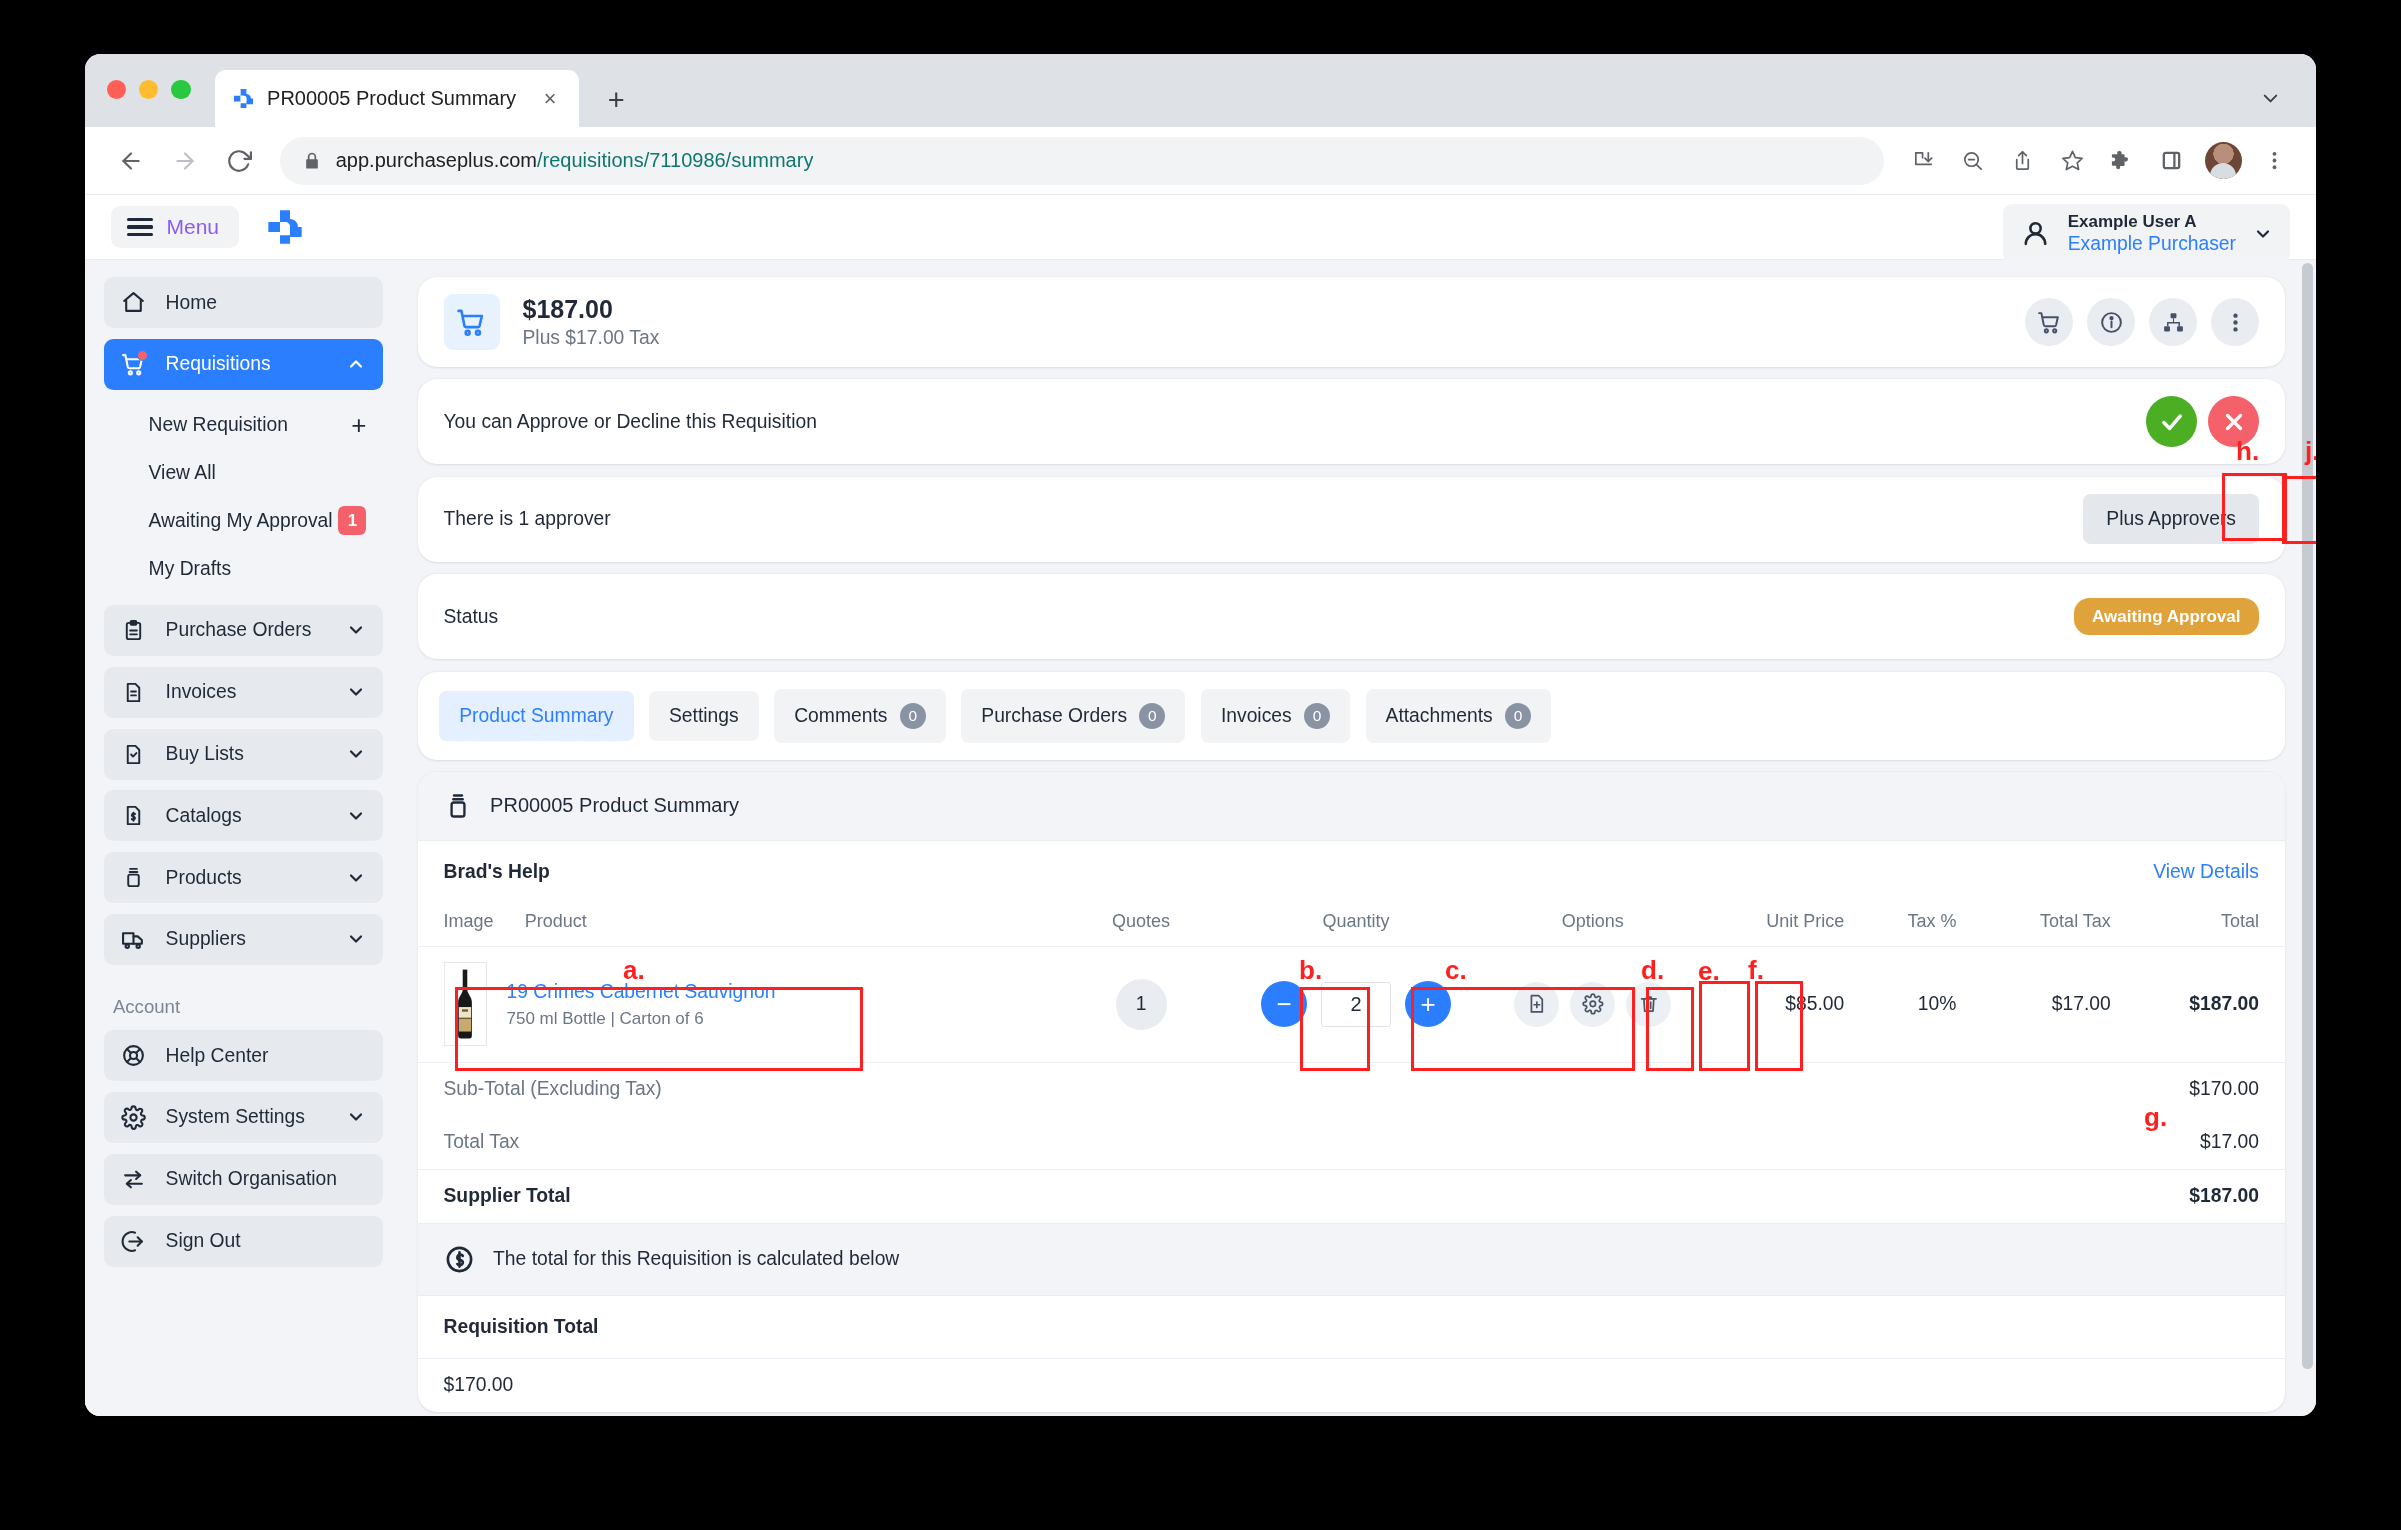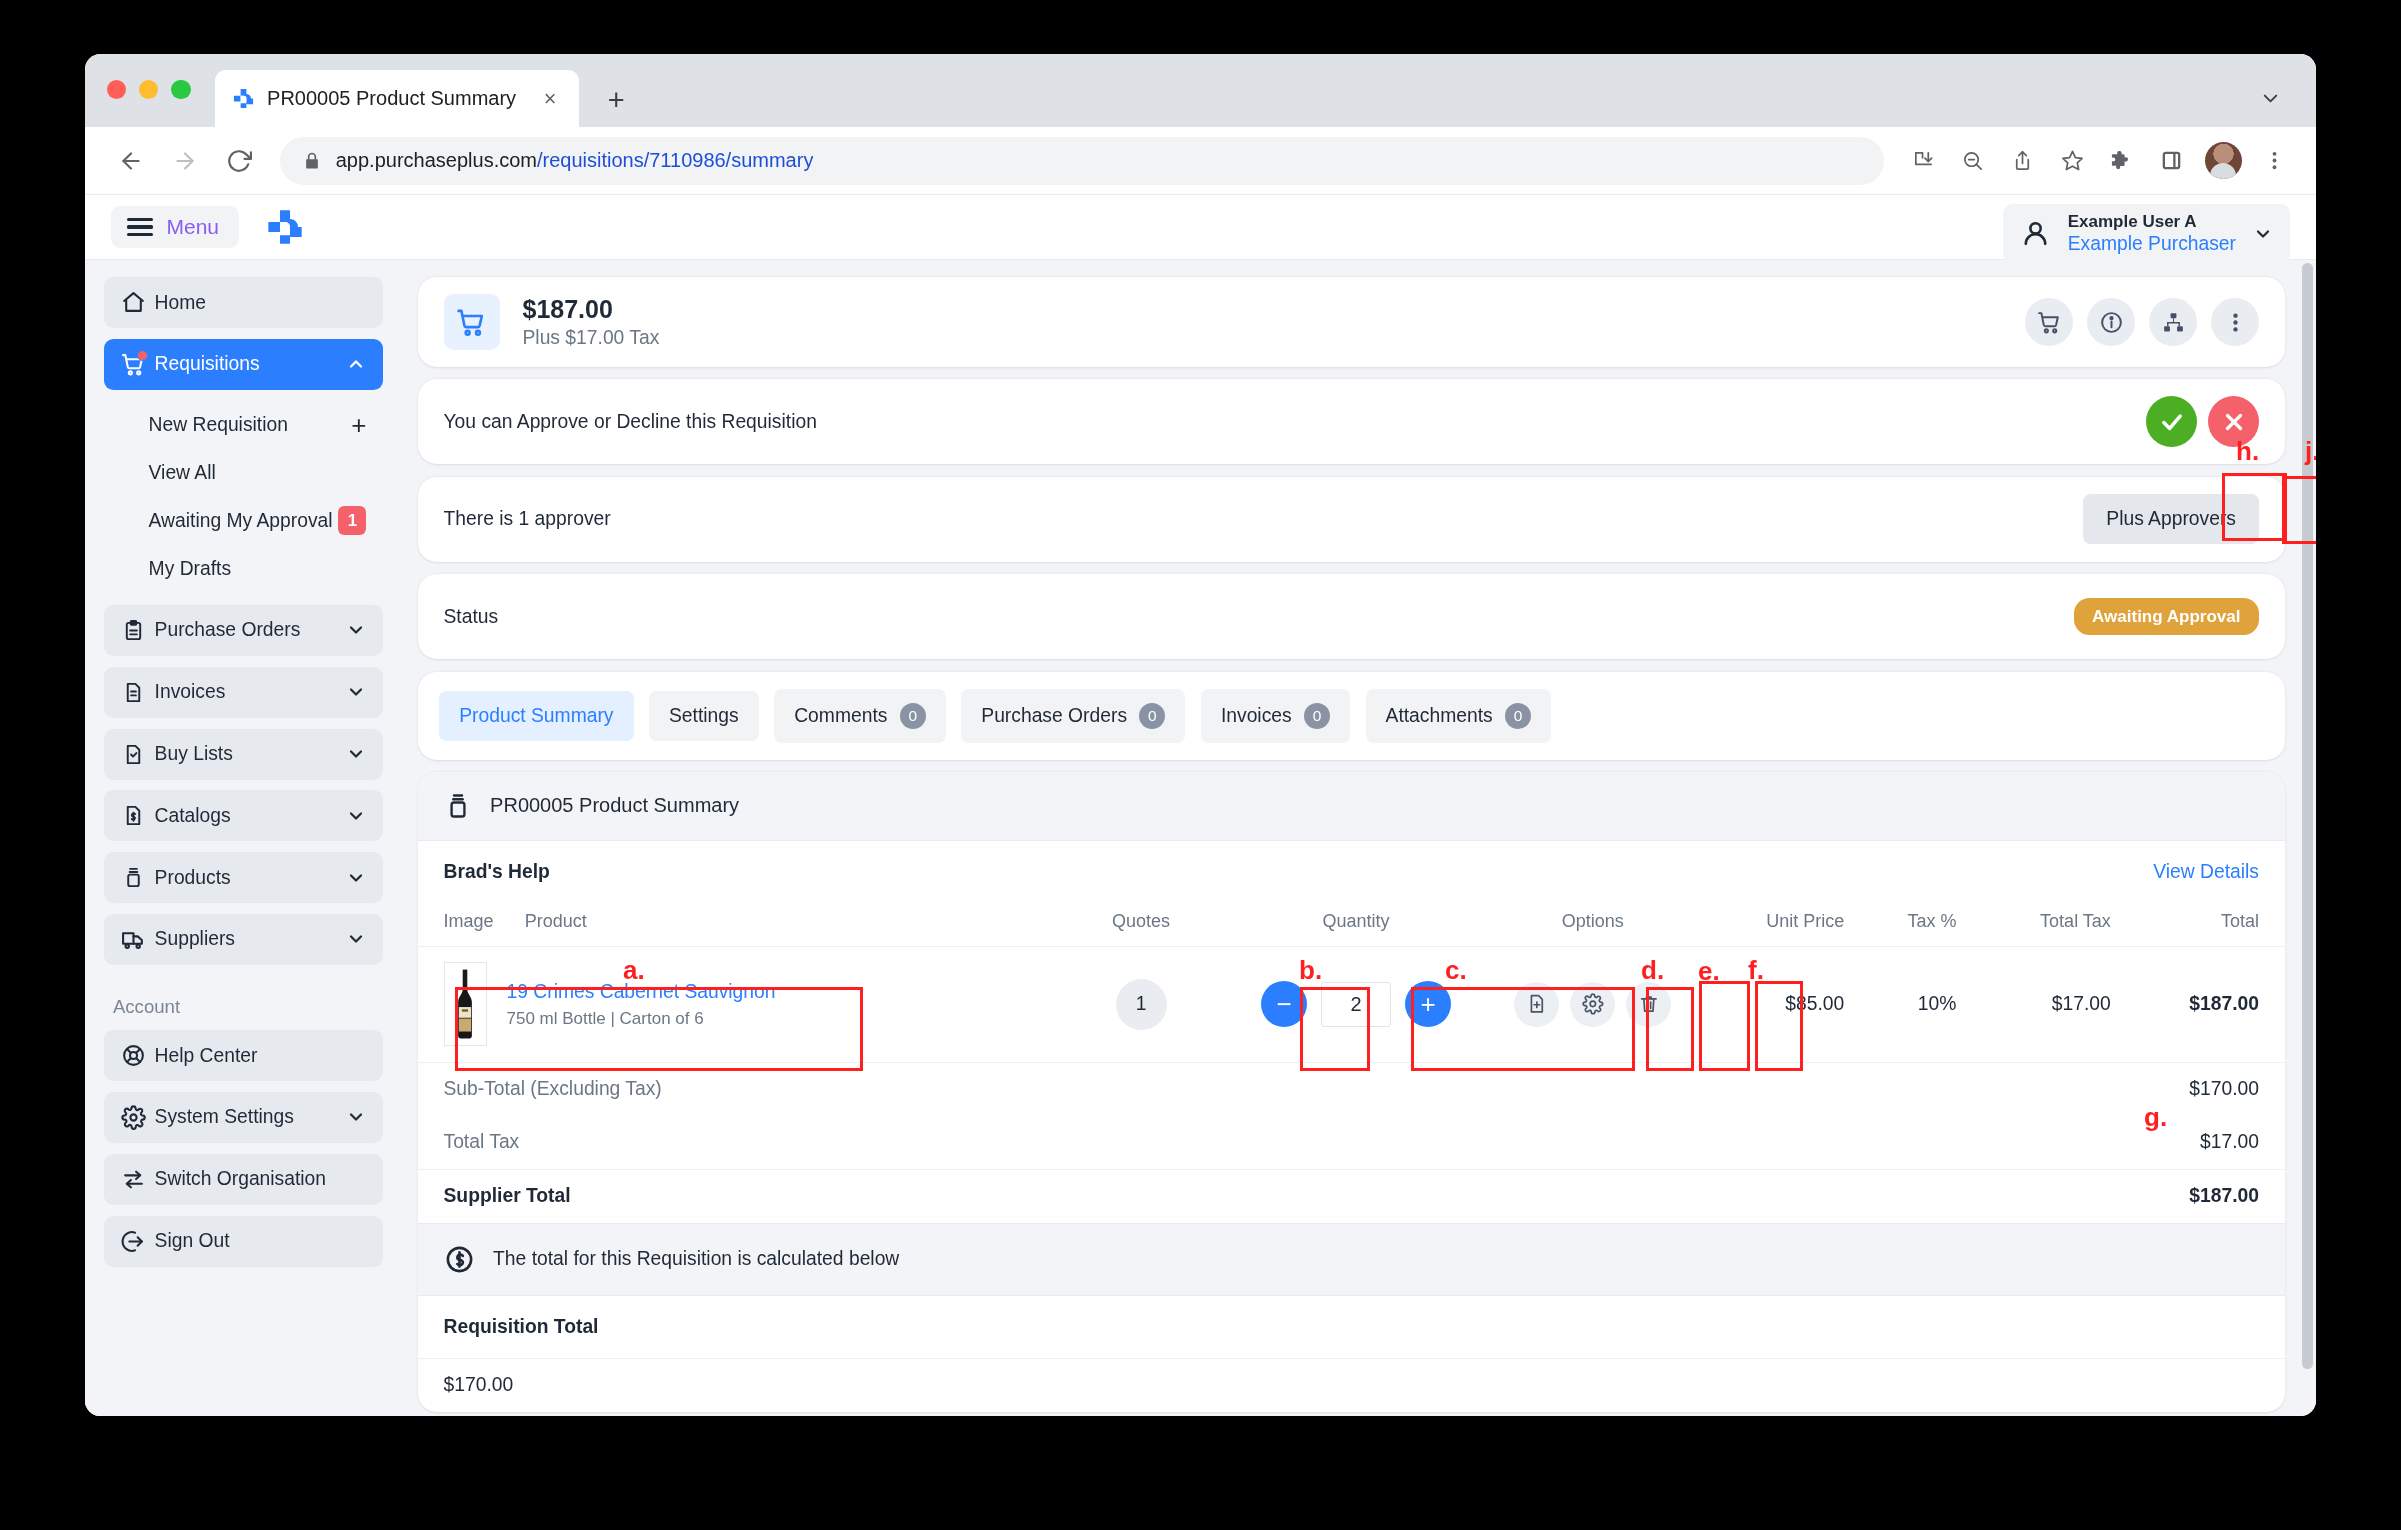--- a/index.html
+++ b/index.html
@@ -90,21 +90,21 @@
     padding: 0 21.7px;
     gap: 14px;
     margin: 0 10.8px;
     cursor: text;
     min-width: 0;
   }
   .url-text {
     font-size: 20px; color: #202124;
     white-space: nowrap; overflow: hidden;
   }
-  .url-text .dim { color: #1d4ed8; }
+  .url-text .dim { color: #0f766e; }
   .omni-icons { display: flex; align-items: center; gap: 4.6px; flex: 0 0 auto; }
   .omni-icon {
     width: 45px; height: 45px; border-radius: 50%;
     display:flex; align-items:center; justify-content:center;
     color:#5f6368; cursor:pointer;
   }
   .avatar-chrome {
     width: 37px; height: 37px; border-radius: 50%;
     background: radial-gradient(circle at 50% 32%, #b98f7c 0 32%, #6e4637 33% 100%);
     position: relative; overflow: hidden; margin: 0 6.2px; cursor: pointer;
@@ -162,21 +162,21 @@
     width: 317px; flex: 0 0 317px;
     background: #f2f4f7;
     padding: 17px 18.6px 0 18.6px;
     overflow: hidden;
   }
   .nav-item {
     display: flex; align-items: center;
     height: 51px;
     border-radius: 9.3px;
     padding: 0 17px;
-    gap: 8px;
+    gap: 19px;
     background: #e6e9ee;
     margin-bottom: 10.8px;
     cursor: pointer;
   }
   .nav-item.active { background: #2b7fff; }
   .nav-item.active .nav-label { color: #ffffff; }
   .nav-label { font-size: 19.3px; color: #1f2937; flex: 1 1 auto; white-space: nowrap; }
   .nav-ico { width: 26px; height: 26px; flex: 0 0 auto; display:flex; align-items:center; justify-content:center; position: relative; }
   .chev { width: 20px; height: 20px; flex: 0 0 auto; }
   .sub-item {

